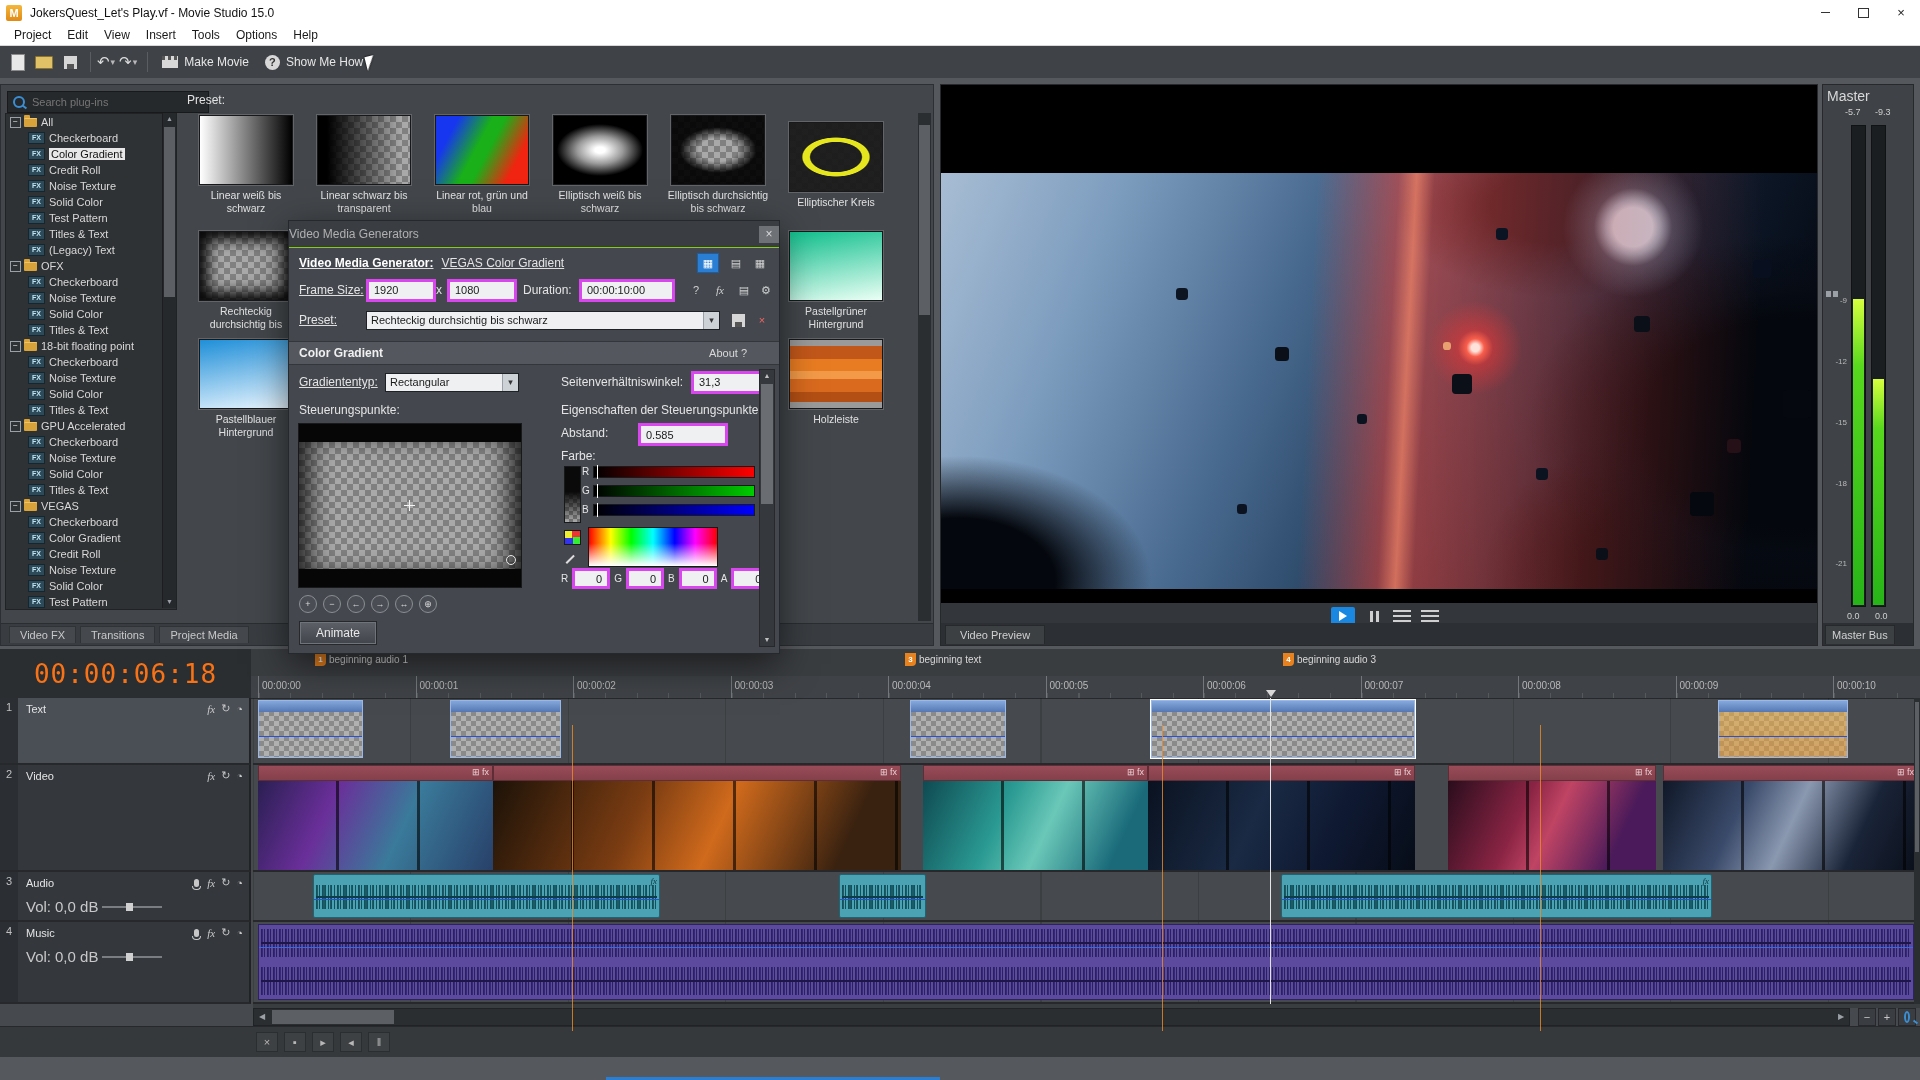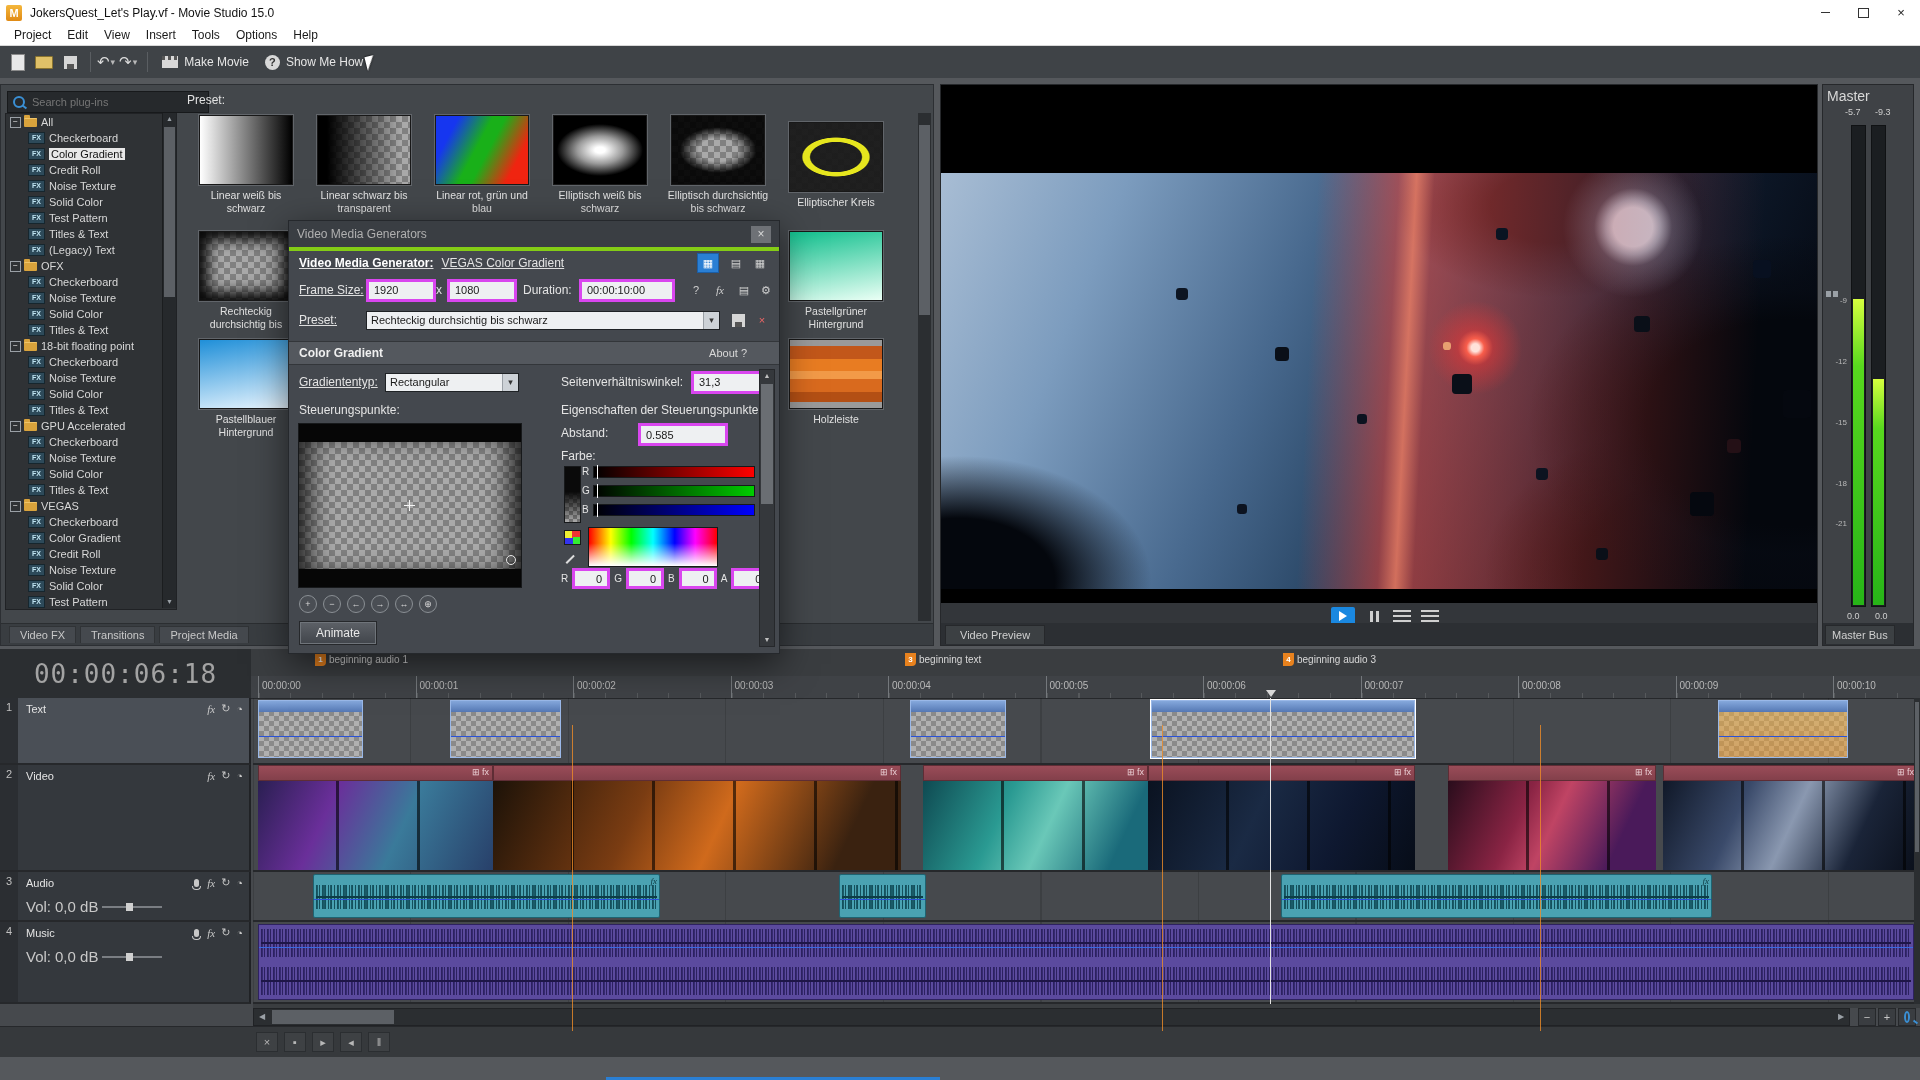--- a/index.html
+++ b/index.html
@@ -68,21 +68,21 @@
   .sw-ell-ring{background:radial-gradient(ellipse 46% 36% at 50% 50%,rgba(25,25,25,.95) 0 60%,#e6e61e 63% 78%,rgba(25,25,25,.95) 81%),conic-gradient(#9a9a9a 25%,#757575 0 50%,#9a9a9a 0 75%,#757575 0) 0 0/12px 12px;}
   .sw-rect-tb{background:conic-gradient(#a9a9a9 25%,#808080 0 50%,#a9a9a9 0 75%,#808080 0) 0 0/12px 12px;box-shadow:inset 0 0 14px 8px rgba(0,0,0,.95),0 0 0 1px #61656a;}
   .sw-green{background:linear-gradient(170deg,#12c08e,#eafff5);}
   .sw-blue{background:linear-gradient(170deg,#1f8fd8,#eaf6ff);}
   .sw-wood{background:linear-gradient(180deg,#9a9a9a 0 9%,#c2571a 9% 28%,#e87c22 28% 46%,#f29a48 46% 58%,#d96a1e 58% 76%,#b34f14 76% 91%,#9a9a9a 91%);}
   .preset-vscroll{position:absolute;right:2px;top:28px;bottom:24px;width:13px;background:#2b2e31;}
   .preset-vscroll .thumb{position:absolute;left:1px;right:1px;top:12px;height:190px;background:#5c6065;}
 
   
   .dialog{position:absolute;left:288px;top:220px;width:490px;height:432px;background:#44484e;border:1px solid #25282c;box-shadow:0 10px 34px rgba(0,0,0,.55);z-index:60;font-size:12px;}
-  .dlg-title{position:absolute;left:0;top:0;right:0;height:26px;background:#3a3e43;display:flex;align-items:center;padding:0 8px;color:#b0b0b0;border-bottom:4px solid #84cc16;}
+  .dlg-title{position:absolute;left:0;top:0;right:0;height:26px;background:#3a3e43;display:flex;align-items:center;padding:0 0;color:#b0b0b0;border-bottom:1px solid #84cc16;}
   .dlg-close{margin-left:auto;width:20px;height:17px;background:#6e7176;color:#d8d8d8;text-align:center;line-height:16px;font-size:12px;}
   .dlg-row{position:absolute;left:0;right:0;display:flex;align-items:center;padding-left:10px;box-sizing:border-box;text-decoration:underline;}
   .lbl{color:#e4e4e4;} .blbl{color:#fff;font-weight:bold;}
   .field{background:#eef0f2;color:#1a1a1a;border:3px solid #d946ef;height:17px;font-size:11px;padding:0 3px;display:flex;align-items:center;box-sizing:content-box;}
   .field input{width:100%;border:none;background:transparent;font:11px "Liberation Sans",sans-serif;color:#1a1a1a;outline:none;}
   .combo{background:#eef0f2;color:#1a1a1a;border:1px solid #1f2225;height:17px;font-size:11px;display:flex;align-items:center;padding-left:4px;position:relative;}
   .combo .cararrow{margin-left:auto;width:15px;height:100%;background:#cdd2d7;border-left:1px solid #9aa0a6;color:#333;font-size:9px;display:flex;align-items:center;justify-content:center;}
   .mini-btn{width:20px;height:18px;display:flex;align-items:center;justify-content:center;color:#cfcfcf;font-size:11px;border:1px solid transparent;}
   .mini-btn.blue{background:#2a7fd4;color:#fff;border-color:#1b5ea6;}
   .sect-bar{position:absolute;left:0;right:0;top:120px;height:24px;background:#54585e;border-top:1px solid #33363a;border-bottom:1px solid #33363a;display:flex;align-items:center;padding:0 10px;box-sizing:border-box;}
@@ -144,30 +144,30 @@
   .master{position:absolute;left:1822px;top:84px;width:92px;height:562px;background:#3f4246;border:1px solid #26282b;box-sizing:border-box;}
   .master .mtitle{position:absolute;left:4px;top:3px;font-size:14px;color:#d8d8d8;}
   .mval{position:absolute;top:22px;font-size:9px;color:#cfcfcf;}
   .mval.l{left:22px;} .mval.r{left:52px;}
   .meter{position:absolute;width:13px;top:40px;bottom:38px;background:#1b1e21;border:1px solid #101214;}
   .meter.l{left:28px;} .meter.r{left:48px;}
   .mbar{position:absolute;left:1px;right:1px;bottom:1px;background:linear-gradient(180deg,#d6ff3e 0,#58d81e 22%,#27b418 100%);}
   .meter.l .mbar{height:306px;} .meter.r .mbar{height:226px;}
   .mscale{position:absolute;left:0;top:0;width:26px;height:100%;}
   .msl{position:absolute;right:2px;font-size:8px;color:#b8b8b8;}
-  .msl:nth-child(1){top:211px;} .msl:nth-child(2){top:272px;} .msl:nth-child(3){top:333px;} .msl:nth-child(4){top:394px;} .msl:nth-child(5){top:434px;}
+  .msl:nth-child(1){top:211px;} .msl:nth-child(2){top:272px;} .msl:nth-child(3){top:333px;} .msl:nth-child(4){top:394px;} .msl:nth-child(5){top:474px;}
   .mgrip{position:absolute;left:3px;top:206px;width:12px;height:6px;background:repeating-linear-gradient(90deg,#9aa0a6 0 5px,transparent 5px 7px);}
   .mrms{position:absolute;bottom:24px;font-size:9px;color:#cfcfcf;}
   .mrms.l{left:24px;} .mrms.r{left:52px;}
   .master-tab{position:absolute;left:0;bottom:0;width:100%;height:22px;background:#2c2f33;display:flex;align-items:center;margin-top:10px;}
   .master-tab .tablabel{background:#3c4043;border:1px solid #26282b;border-bottom:none;color:#d0d0d0;font-size:11px;padding:3px 6px;margin-left:2px;white-space:nowrap;}
 
   
   .timeline{position:absolute;left:0;top:649px;width:1920px;height:408px;background:#46494d;}
-  .timecode{position:absolute;left:0;top:0;width:251px;height:49px;background:#2b2e31;border-right:2px solid #f97316;border-bottom:1px solid #202225;display:flex;align-items:center;justify-content:center;font:26px "DejaVu Sans Mono",monospace;color:#a3a3a3;letter-spacing:1px;}
+  .timecode{position:absolute;left:0;top:0;width:251px;height:49px;background:#2b2e31;border-right:2px solid #f97316;border-bottom:1px solid #202225;display:flex;align-items:center;justify-content:center;font:26px "DejaVu Sans Mono",monospace;color:#f97316;letter-spacing:1px;}
   .marker-row{position:absolute;left:251px;top:0;right:0;height:27px;background:#3a3d40;border-bottom:1px solid #2b2e31;}
   .marker{position:absolute;top:4px;display:flex;align-items:center;gap:3px;}
   .marker:nth-child(1){left:64px;} .marker:nth-child(2){left:654px;} .marker:nth-child(3){left:1032px;}
   .mflag{width:11px;height:13px;background:#e8821e;color:#fff;font:bold 8px/13px "Liberation Sans",sans-serif;text-align:center;border-radius:0 0 4px 0;}
   .mlabel{font-size:10px;color:#d8d8d8;white-space:nowrap;}
   .ruler{position:absolute;left:251px;top:27px;right:0;height:22px;background:#3f4246;border-bottom:1px solid #26282b;display:flex;overflow:hidden;padding-left:7px;color:#b8b8b8;}
   .rl{flex:none;width:157.5px;font-size:10px;border-left:1px solid #74787c;padding:4px 0 0 3px;box-sizing:border-box;background:repeating-linear-gradient(90deg,rgba(255,255,255,.12) 0 1px,transparent 1px 31.5px) bottom/100% 5px no-repeat;}
   .tl-headers{position:absolute;left:0;top:49px;width:251px;}
   .th{position:relative;background:#34383d;border-bottom:2px solid #26282b;border-right:2px solid #202225;box-sizing:border-box;}
   .th.sel{background:#4a4f56;}

